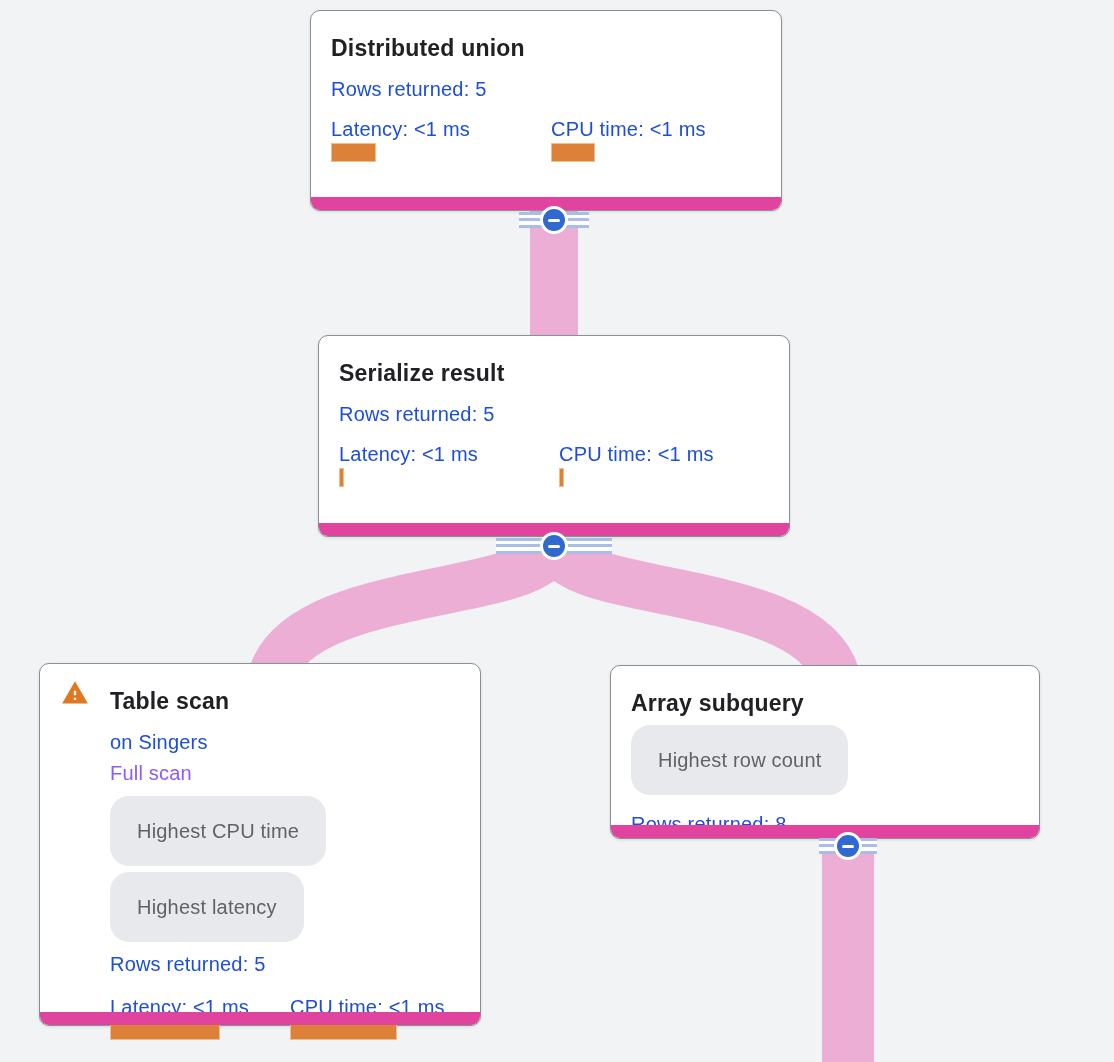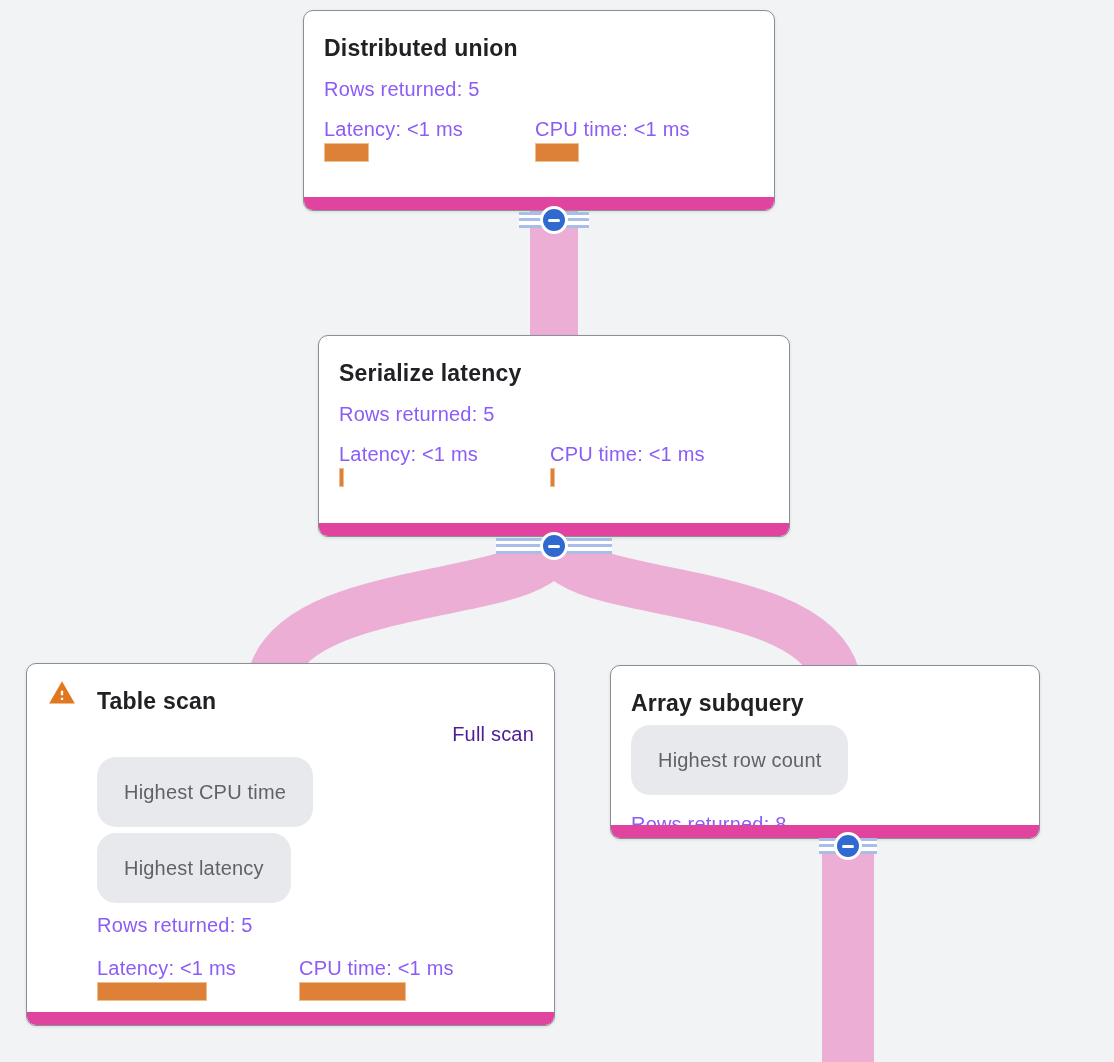--- a/index.html
+++ b/index.html
@@ -13,25 +13,25 @@
   .edge-stroke{fill:none;stroke:var(--ribbon,#ecaed4);stroke-width:48;}
 
   .card{
     position:absolute;z-index:2;box-sizing:border-box;
     background:#fff;border:1px solid #8a9095;border-radius:10px;
     box-shadow:0 1px 3px rgba(60,64,67,.14);
     padding:20px 20px 0 20px;
   }
   .title{margin:2px 0 0;font-size:23px;line-height:30px;font-weight:600;
     color:#202124;letter-spacing:.2px;}
-  .meta{font-size:20px;line-height:26px;color:#8b5cf6;letter-spacing:.2px;}
+  .meta{font-size:20px;line-height:26px;color:#1d4ed8;letter-spacing:.2px;}
   .rows{margin-top:13px;}
   .subtitle{margin-top:13px;}
-  .muted{color:#4c1d95;margin-top:5px;text-align:right;}
-  .metrics{display:flex;margin-top:14px;}
+  .muted{color:#8b5cf6;margin-top:5px;}
+  .metrics{display:flex;margin-top:14px;gap:10px;}
   .metric{width:211px;}
   .bar{height:19px;margin-top:1px;background:var(--bar,#dd8138);border:1px solid #eebf8e;box-sizing:border-box;}
   .accent{position:absolute;left:0;right:0;bottom:0;height:13px;
     background:var(--accent,#e0449e);border-radius:0 0 9px 9px;}
 
   
   .card-ts{padding-left:70px;}
   .warning-wrap{position:absolute;left:21px;top:15px;width:28px;height:28px;}
   .warning-wrap svg{display:block;width:28px;height:28px;}
   .pill-row{display:block;}
@@ -73,59 +73,60 @@
 
 <div class="canvas">
 
   <svg class="edges" width="1114" height="1062" viewBox="0 0 1114 1062">
     <rect class="edge-fill" x="530" y="198" width="48" height="142"></rect>
     <path class="edge-stroke" d="M 554 540 C 554 602, 300 578, 272 676"></path>
     <path class="edge-stroke" d="M 554 540 C 554 602, 808 578, 836 676"></path>
     <rect class="edge-fill" x="822" y="834" width="52" height="228"></rect>
   </svg>
 
-  <section class="card" style="left:303px;top:10px;width:472px;height:201px">
+  <section class="card" style="left:310px;top:10px;width:472px;height:201px">
     <h2 class="title">Distributed union</h2>
     <div class="meta rows">Rows returned: 5</div>
     <div class="metrics">
       <div class="metric">
         <div class="meta">Latency: &lt;1 ms</div>
         <div class="bar" style="width: 45px;"></div>
       </div>
       <div class="metric">
         <div class="meta">CPU time: &lt;1 ms</div>
         <div class="bar" style="width: 44px;"></div>
       </div>
     </div>
     <div class="accent"></div>
   </section>
 
   <section class="card" style="left:318px;top:335px;width:472px;height:202px">
-    <h2 class="title">Serialize latency</h2>
+    <h2 class="title">Serialize result</h2>
     <div class="meta rows">Rows returned: 5</div>
     <div class="metrics">
       <div class="metric">
         <div class="meta">Latency: &lt;1 ms</div>
         <div class="bar" style="width: 5px;"></div>
       </div>
       <div class="metric">
         <div class="meta">CPU time: &lt;1 ms</div>
         <div class="bar" style="width: 5px;"></div>
       </div>
     </div>
     <div class="accent"></div>
   </section>
 
-  <section class="card card-ts" style="left:26px;top:663px;width:529px;height:363px">
+  <section class="card card-ts" style="left:39px;top:663px;width:442px;height:363px">
     <span class="warning-wrap">
       <svg viewBox="0 0 24 24" aria-hidden="true">
         <path fill-rule="evenodd" d="M1 21h22L12 2 1 21zm12-3h-2v-2h2v2zm0-4h-2v-4h2v4z" style="fill:var(--warning,#e1771f)"></path>
       </svg>
     </span>
     <h2 class="title">Table scan</h2>
+    <div class="meta subtitle">on Singers</div>
     <div class="meta muted">Full scan</div>
     <div class="pill-row second">
       <span class="pill">Highest CPU time</span>
     </div>
     <div class="pill-row">
       <span class="pill">Highest latency</span>
     </div>
     <div class="meta rows">Rows returned: 5</div>
     <div class="metrics">
       <div class="metric">

